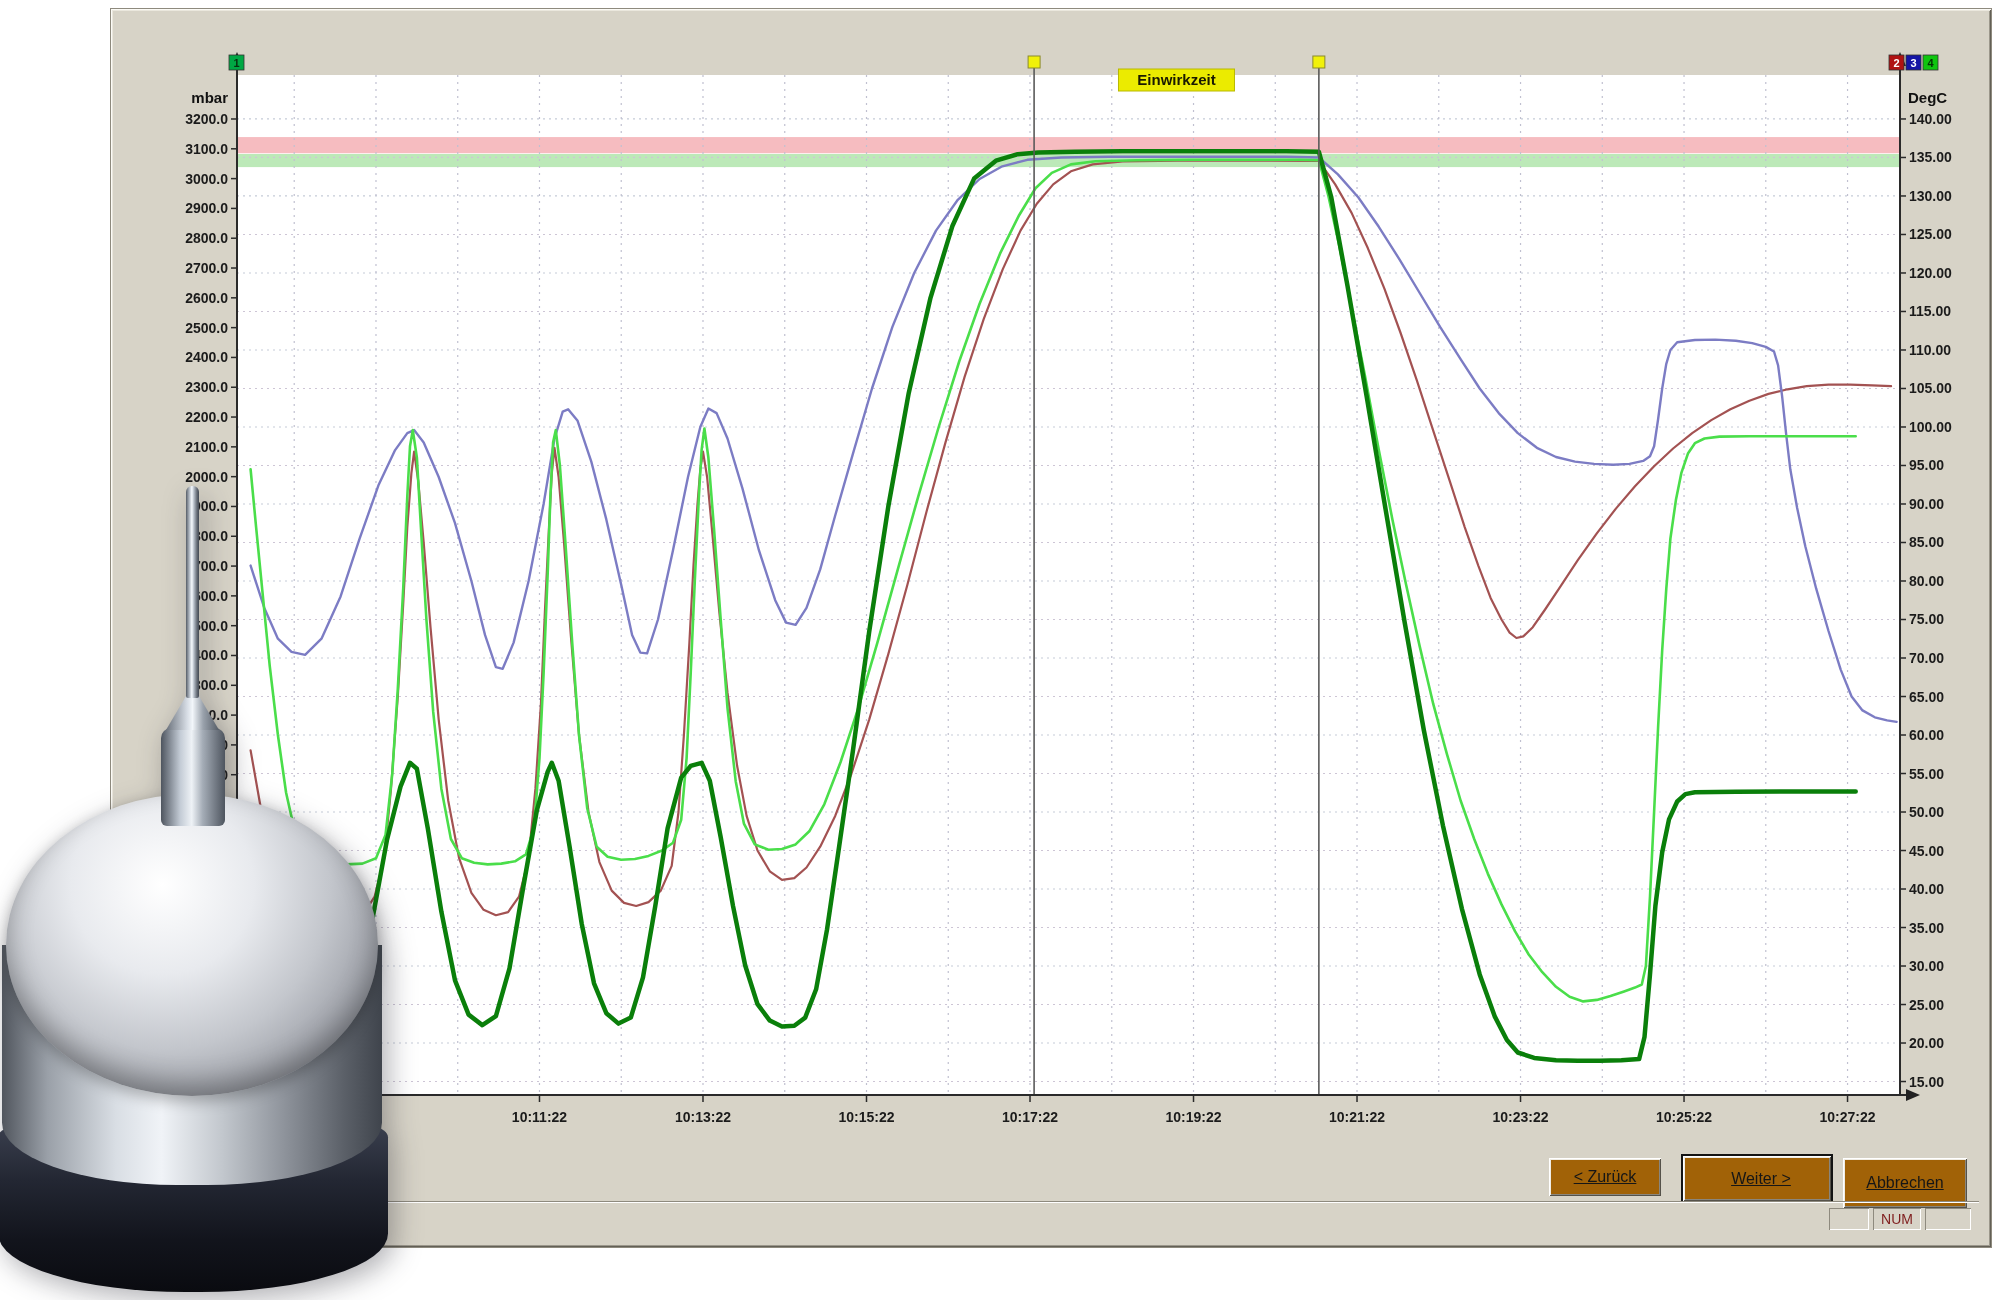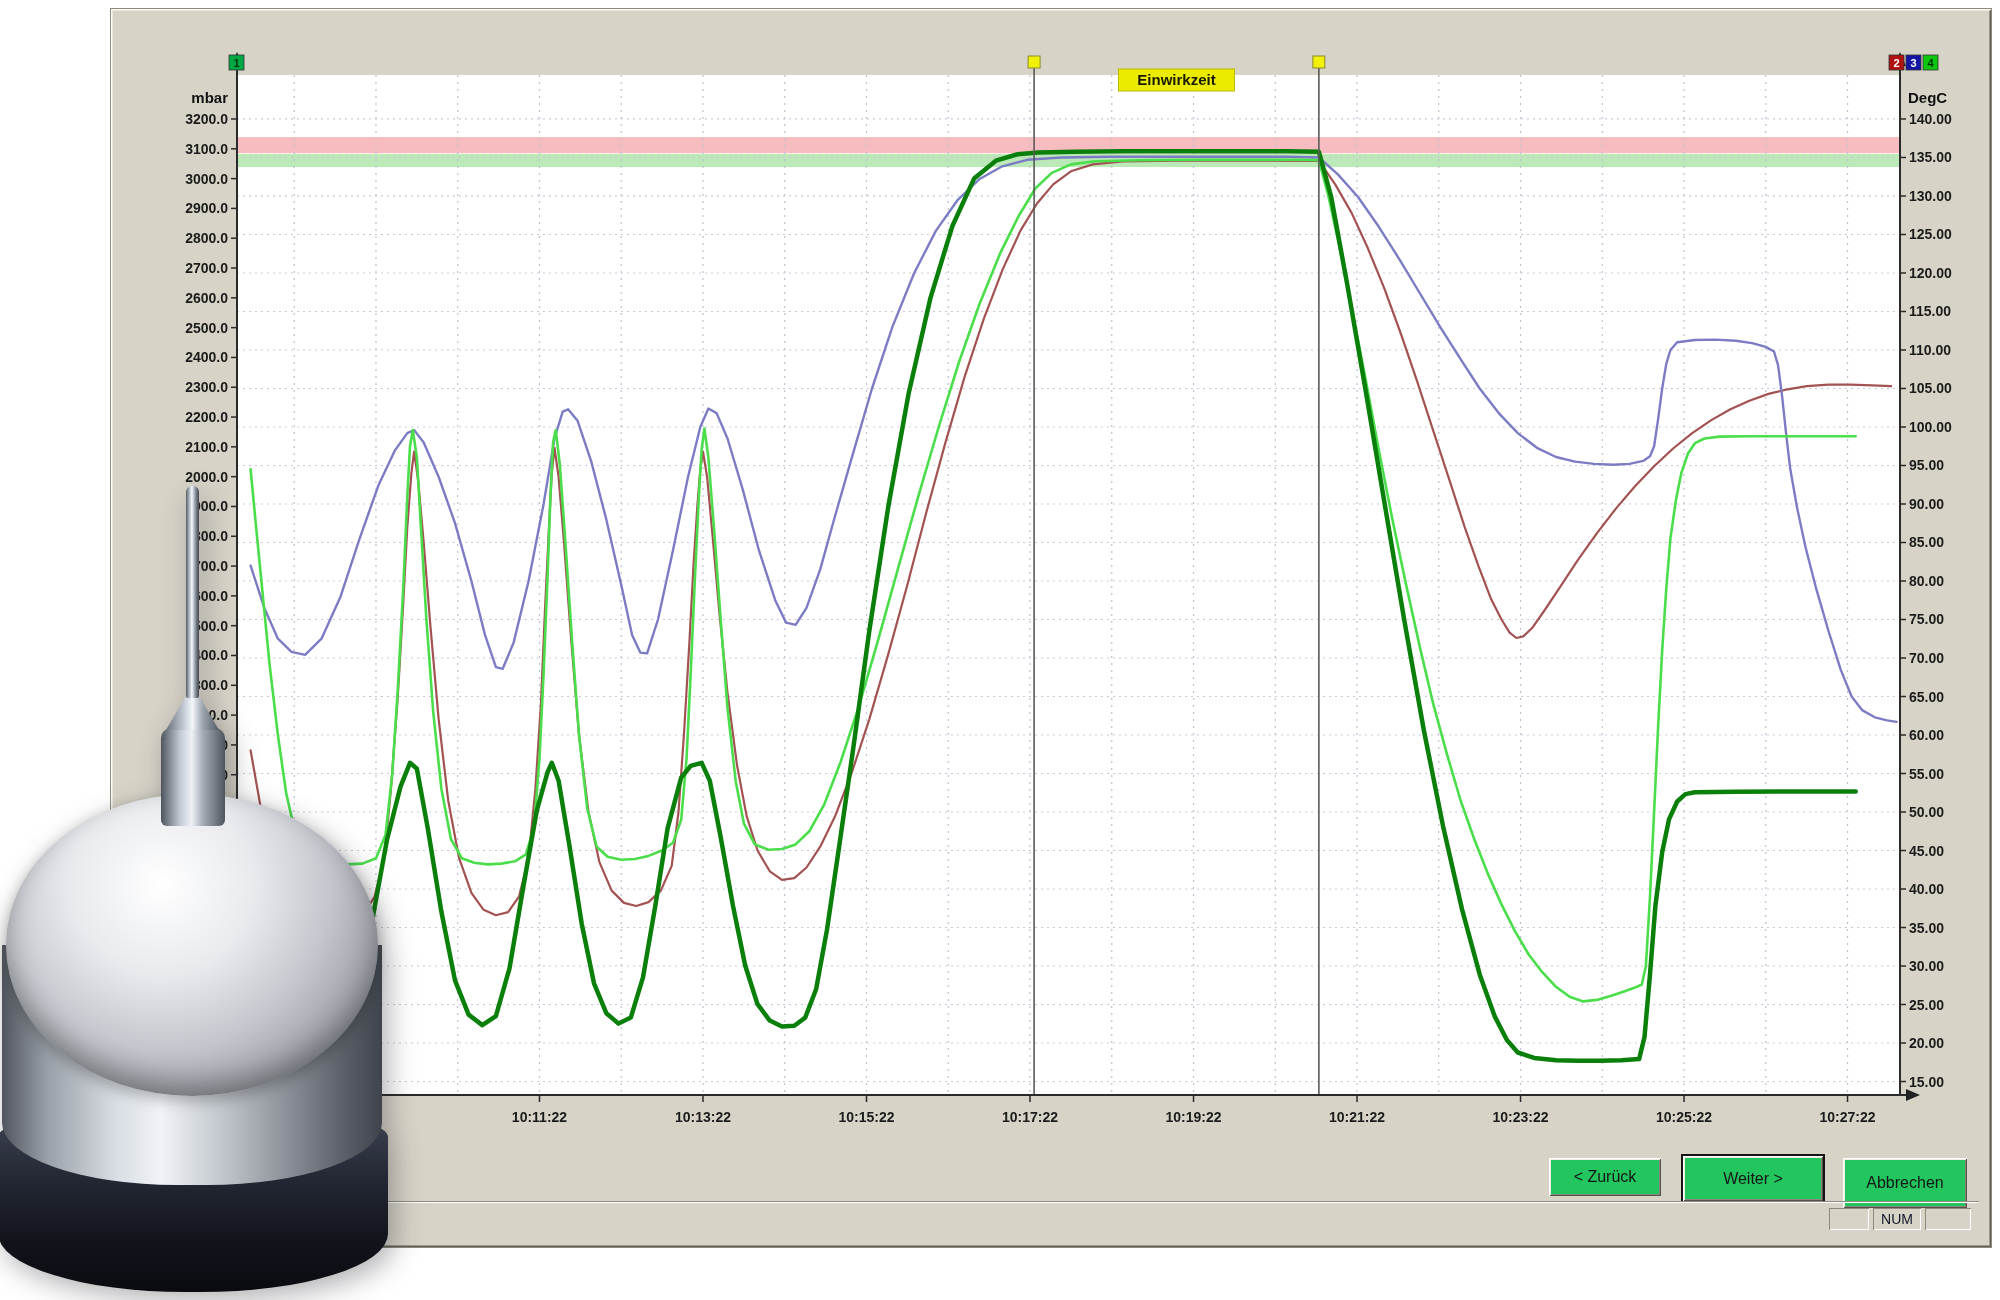--- a/index.html
+++ b/index.html
@@ -6,36 +6,36 @@
   body{width:2000px;height:1300px;position:relative;background:#ffffff;overflow:hidden;
        font-family:"Liberation Sans",sans-serif;}
 
   
   #window{position:absolute;left:110px;top:8px;width:1880px;height:1238px;background:#d7d3c7;
     border:1px solid #8e8a7e;
     box-shadow:inset 1px 1px 0 #fcfbf6, inset -1px -1px 0 #636056,
                inset 2px 2px 0 #eae7dd, inset -2px -2px 0 #9b978b;
     z-index:1;}
 
-  .btn{position:absolute;background:#22c55e;color:#161616;
+  .btn{position:absolute;background:#a16207;color:#161616;
     box-shadow:inset 1px 1px 0 #ffffff, inset -1px -1px 0 #55524a,
                inset 2px 2px 0 #efece4, inset -2px -2px 0 #8a867c;
     font:400 16px "Liberation Sans",sans-serif;
-    display:flex;align-items:center;justify-content:center;cursor:pointer;user-select:none;}
-  .btn.default{border:2px solid #141414;}
+    display:flex;align-items:center;justify-content:center;cursor:pointer;user-select:none;text-decoration:underline;}
+  .btn.default{border:2px solid #141414;padding-left:8px;}
   #btn-back{left:1438px;top:1149px;width:112px;height:38px;}
   #btn-next{left:1570px;top:1145px;width:140px;height:45px;}
   #btn-cancel{left:1732px;top:1149px;width:124px;height:50px;}
 
   #groove{position:absolute;left:10px;top:1192px;width:1858px;height:0;
     border-top:1px solid #8e8a7e;border-bottom:1px solid #ffffff;}
 
   .scell{position:absolute;top:1199px;height:22px;
     box-shadow:inset 1px 1px 0 #8e8a7e, inset -1px -1px 0 #ffffff;
-    font:400 14px "Liberation Sans",sans-serif;color:#0f172a;
+    font:400 14px "Liberation Sans",sans-serif;color:#7f1d1d;
     display:flex;align-items:center;justify-content:center;}
   #scell-1{left:1718px;width:40px;}
   #scell-2{left:1762px;width:48px;}
   #scell-3{left:1814px;width:46px;}
 
   
   #chart-layer{position:absolute;left:0;top:0;width:2000px;height:1300px;z-index:10;pointer-events:none;}
   #chart-layer svg{display:block;}
   #chart-layer [data-interactable="true"]{pointer-events:auto;cursor:ew-resize;}
 

